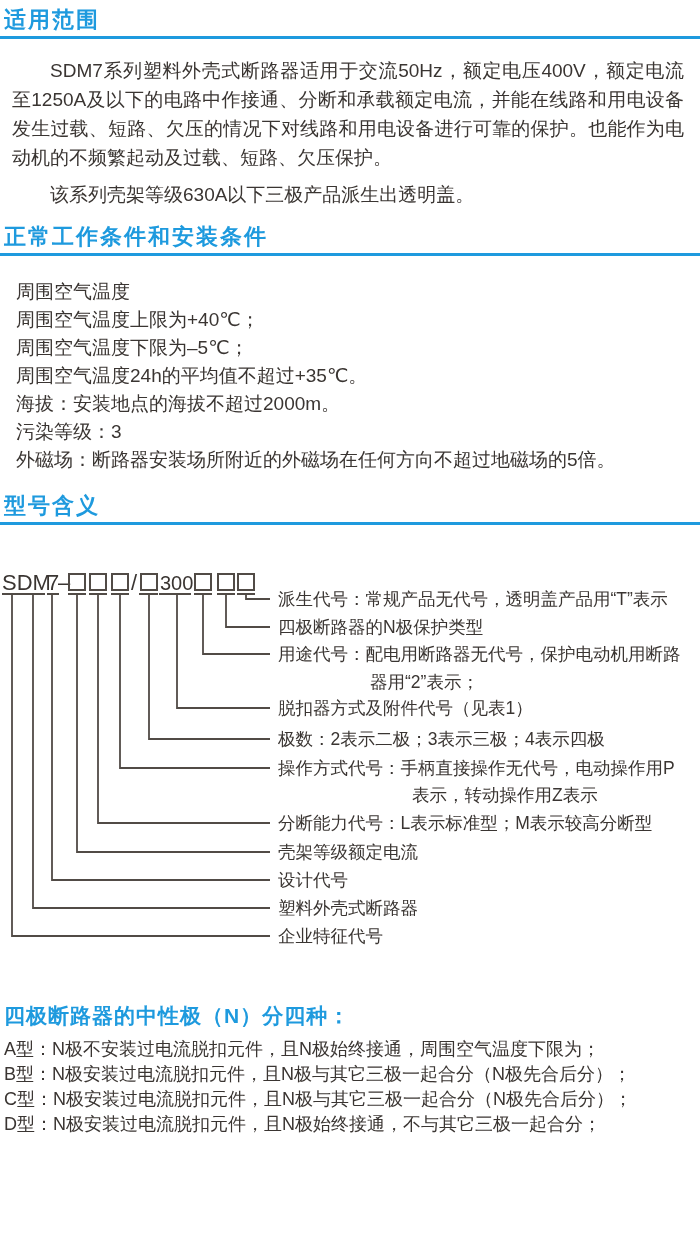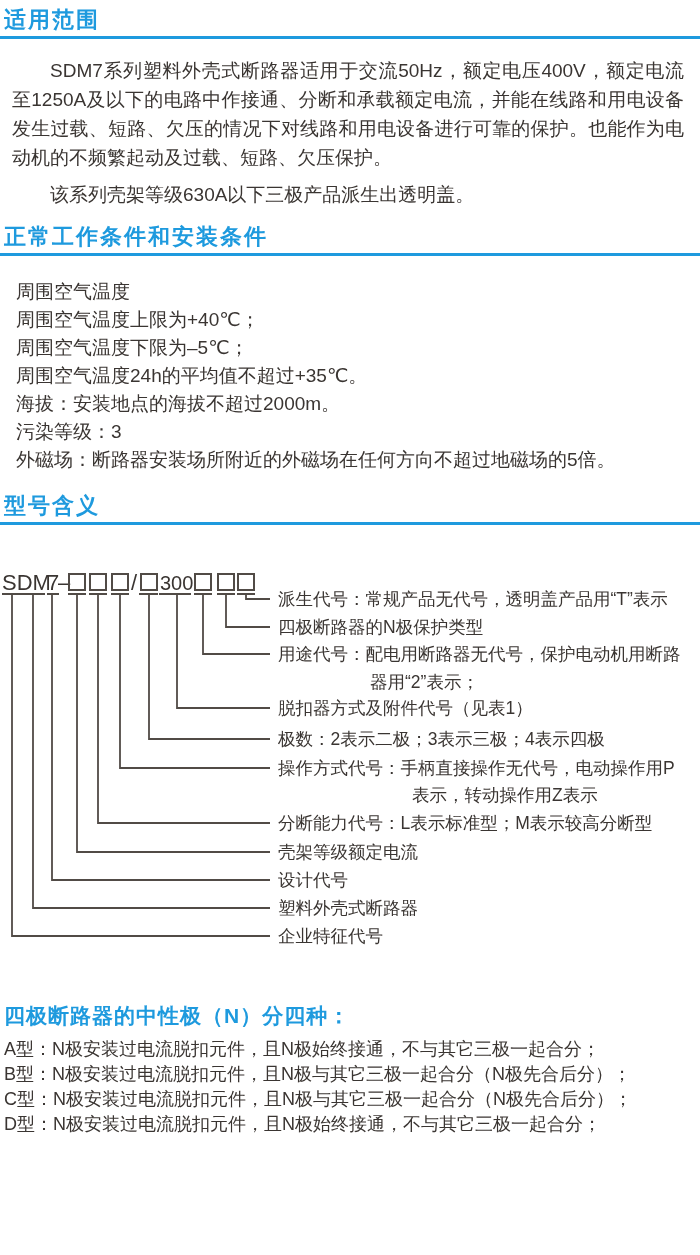--- a/index.html
+++ b/index.html
@@ -129,20 +129,20 @@
       <text x="278" y="293" font-size="17.5">壳架等级额定电流</text>
       <text x="278" y="321" font-size="17.5">设计代号</text>
       <text x="278" y="349" font-size="17.5">塑料外壳式断路器</text>
       <text x="278" y="377" font-size="17.5">企业特征代号</text>
     </svg>
   </section>
 
   <section>
     <h3 class="npole-title">四极断路器的中性极（N）分四种：</h3>
     <div class="npole-items">
-      <p class="npole-line">A型：N极安装过电流脱扣元件，且N极始终接通，不与其它三极一起合分；</p>
+      <p class="npole-line">A型：N极不安装过电流脱扣元件，且N极始终接通，周围空气温度下限为；</p>
       <p class="npole-line">B型：N极安装过电流脱扣元件，且N极与其它三极一起合分（N极先合后分）；</p>
       <p class="npole-line">C型：N极安装过电流脱扣元件，且N极与其它三极一起合分（N极先合后分）；</p>
       <p class="npole-line">D型：N极安装过电流脱扣元件，且N极始终接通，不与其它三极一起合分；</p>
     </div>
   </section>
 
 </div>
 
 </body></html>

